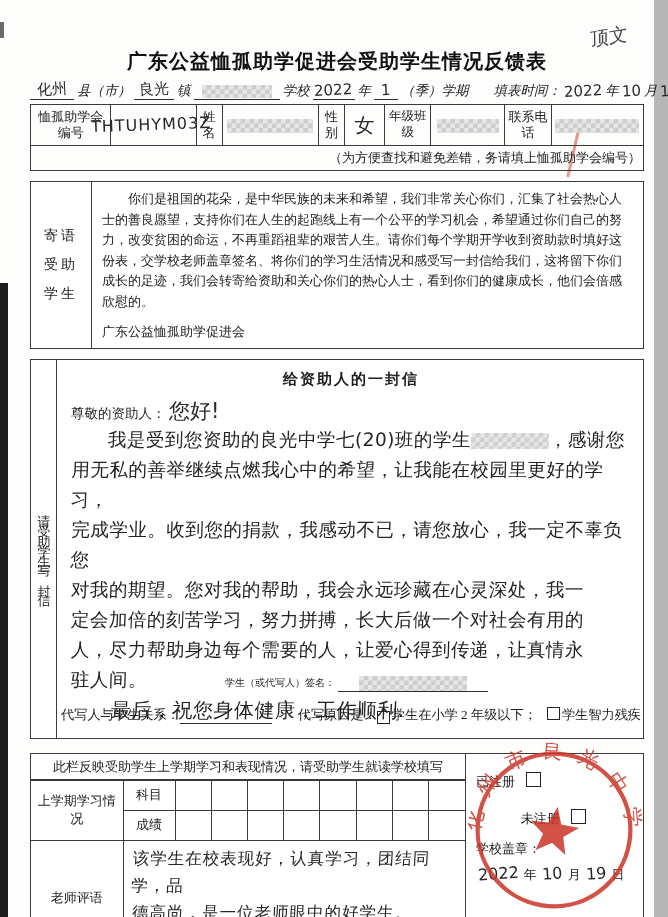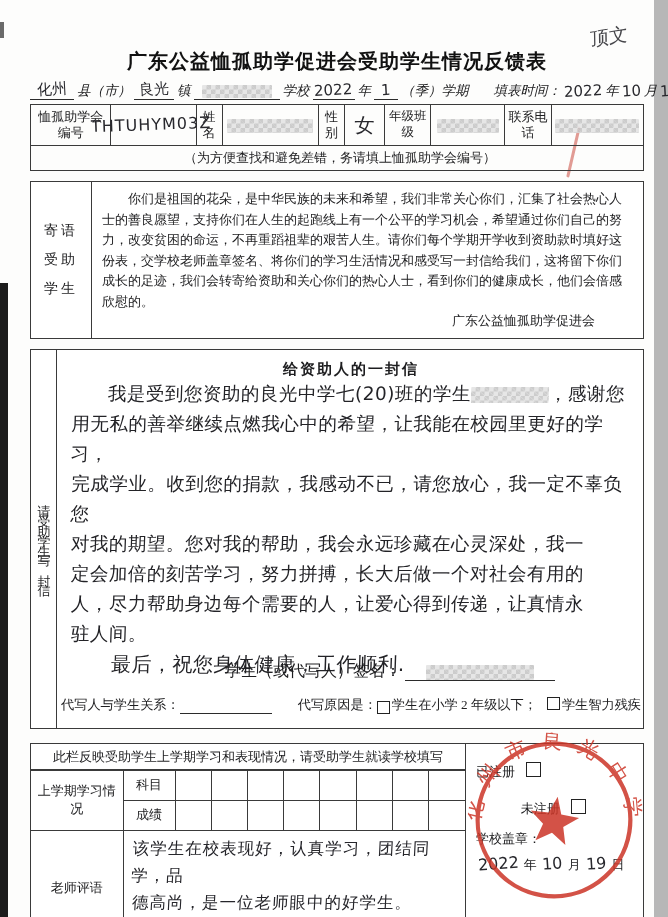--- a/index.html
+++ b/index.html
@@ -37,38 +37,38 @@
       linear-gradient(45deg,#c7c7c7 25%,transparent 25%,transparent 75%,#c7c7c7 75%),
       linear-gradient(45deg,#c7c7c7 25%,#e4e4e4 25%,#e4e4e4 75%,#c7c7c7 75%);
     background-size:9px 9px;background-position:0 0,4.5px 4.5px;}
 
   .info-line{margin-top:5px;font-size:13.5px;display:flex;align-items:flex-end;white-space:nowrap;}
   .info-line .lbl{margin:0 3px;font-style:italic;}
 
   table.t1{margin-top:4px;width:100%;border-collapse:collapse;table-layout:fixed;font-size:13px;}
   table.t1,.t1 td{border:1.4px solid #3a3a3a;}
   .t1 td{text-align:center;padding:1px 2px;height:38px;line-height:1.25;overflow:visible;}
-  .t1 td.note-cell{height:22px;text-align:center;padding-left:8px;font-size:13px;}
+  .t1 td.note-cell{height:22px;text-align:right;padding-left:8px;font-size:13px;}
 
   .block{margin-top:10px;border:1.6px solid #3a3a3a;display:flex;background:#fff;}
   .msg-side{width:60px;border-right:1.2px solid #3a3a3a;display:flex;flex-direction:column;
             justify-content:center;align-items:center;gap:11px;font-size:14px;letter-spacing:3px;}
   .msg-body{flex:1;padding:7px 12px 5px 10px;font-size:13px;line-height:1.58;}
   .msg-body p{margin:0;text-indent:2em;}
-  .msg-sign{text-align:right;padding-right:36px;margin-top:0;font-family:Liberation Mono, monospace;}
+  .msg-sign{text-align:left;padding-right:36px;margin-top:10px;}
 
   .letter-block{height:378px;}
   .letter-side{width:25px;border-right:1.2px solid #3a3a3a;display:flex;align-items:center;justify-content:center;}
   .letter-side span{writing-mode:vertical-rl;text-orientation:upright;font-size:13px;letter-spacing:10px;}
   .letter-main{flex:1;position:relative;padding:8px 12px 0 14px;}
   .letter-title{text-align:center;font-weight:bold;font-size:15px;letter-spacing:2px;margin-top:2px;}
   .salutation{margin-top:8px;font-size:13.5px;}
   .salutation .hw{font-size:21px;}
   .indent{text-indent:2em;}
-  .sign-row{position:absolute;left:168px;bottom:46px;font-size:16px;white-space:nowrap;}
+  .sign-row{position:absolute;left:168px;bottom:46px;font-size:10px;white-space:nowrap;}
   .proxy-row{position:absolute;left:4px;right:2px;bottom:14px;font-size:13.2px;white-space:nowrap;display:flex;align-items:flex-end;}
   .cb{display:inline-block;width:11px;height:11px;border:1.4px solid #222;vertical-align:-1px;margin-right:2px;}
 
   .school{margin-top:14px;display:flex;align-items:stretch;}
   .school-left{width:436px;border:1.6px solid #3a3a3a;background:#fff;}
   .sl-header{height:25px;line-height:25px;text-align:center;font-size:13px;border-bottom:1.2px solid #3a3a3a;}
   table.t4{width:100%;border-collapse:collapse;table-layout:fixed;font-size:13px;}
   .t4 td{border:1.2px solid #3a3a3a;text-align:center;padding:0 2px;}
   .t4 tr td:first-child{border-left:none;}
   .t4 tr td:last-child{border-right:none;}
@@ -168,20 +168,24 @@
         <div class="msg-sign">广东公益恤孤助学促进会</div>
       </div>
     </div>
 
     <div class="block letter-block">
       <div class="letter-side">
         <span>请受助学生写一封信</span>
       </div>
       <div class="letter-main">
         <div class="letter-title">给资助人的一封信</div>
+        <div class="salutation">
+          <span>尊敬的资助人：</span>
+          <span class="hw">您好!</span>
+        </div>
         <div class="hw-line indent">
           <span>我是受到您资助的良光中学七(20)班的学生</span><span class="redact" style="width:78px;height:16px;"></span><span>，感谢您</span>
         </div>
         <div class="hw-line">用无私的善举继续点燃我心中的希望，让我能在校园里更好的学习，</div>
         <div class="hw-line">完成学业。收到您的捐款，我感动不已，请您放心，我一定不辜负您</div>
         <div class="hw-line">对我的期望。您对我的帮助，我会永远珍藏在心灵深处，我一</div>
         <div class="hw-line">定会加倍的刻苦学习，努力拼搏，长大后做一个对社会有用的</div>
         <div class="hw-line">人，尽力帮助身边每个需要的人，让爱心得到传递，让真情永</div>
         <div class="hw-line">驻人间。</div>
         <div class="hw-line indent" style="font-size:20px;">最后，祝您身体健康，工作顺利.</div>

